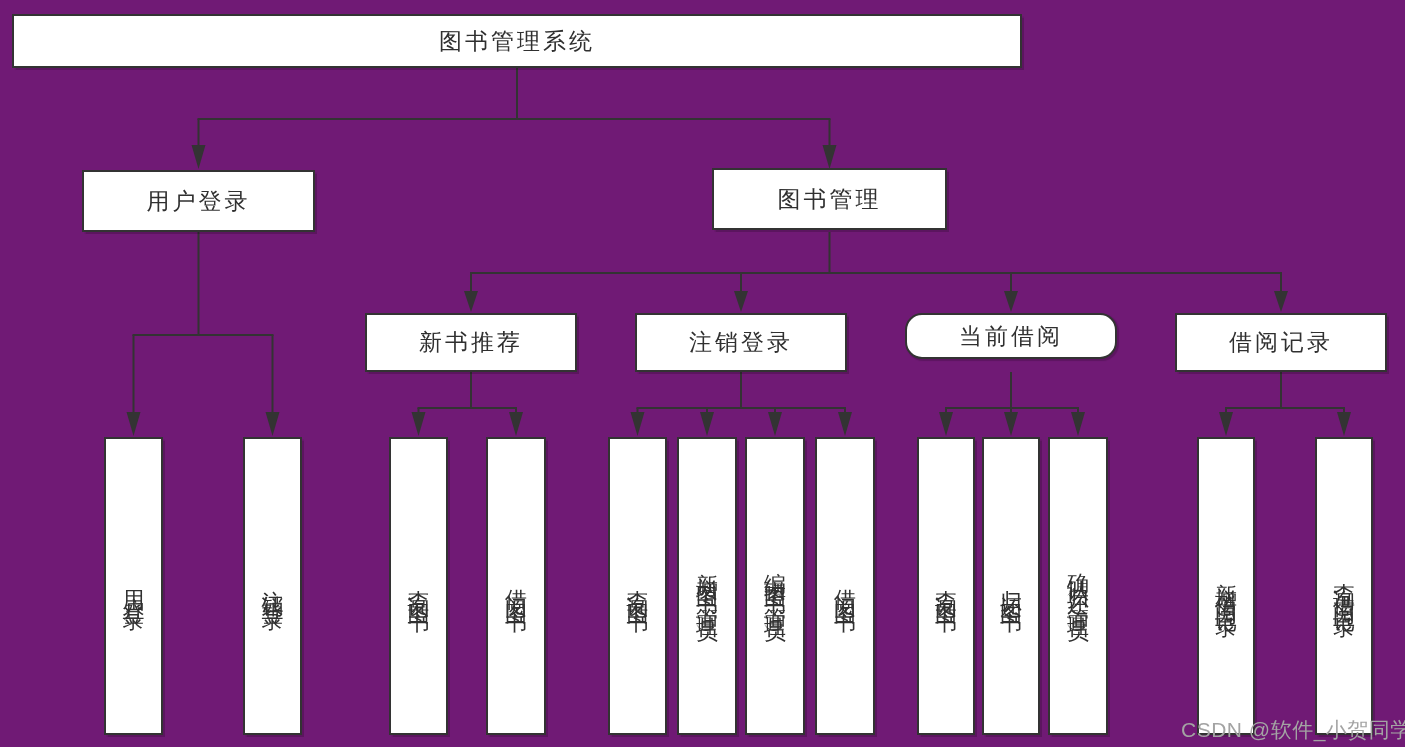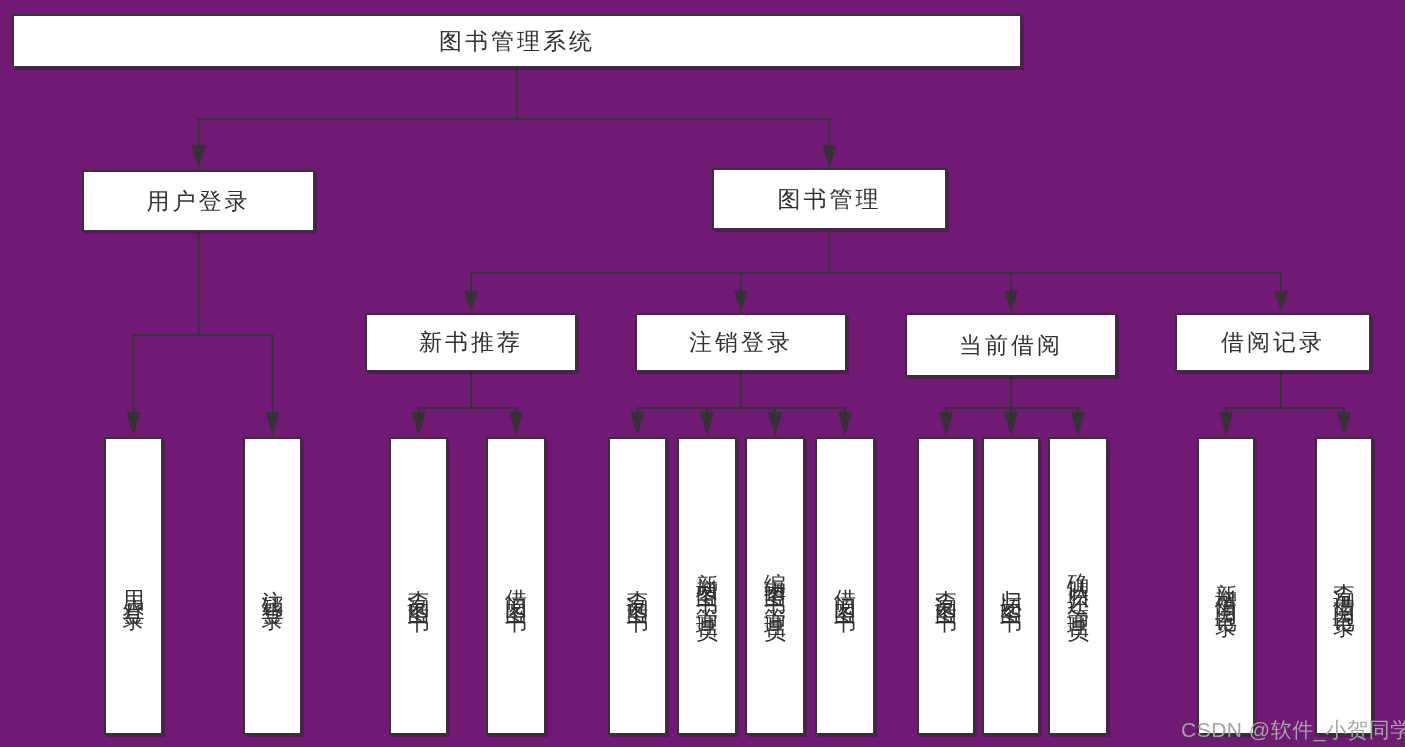--- a/index.html
+++ b/index.html
@@ -139,22 +139,22 @@
     </g>
   </svg>
 
   <div class="node" style="left:12px; top:14px; width:1010px; height:54px;">图书管理系统</div>
 
   <div class="node" style="left:82px; top:170px; width:233px; height:62px;">用户登录</div>
   <div class="node" style="left:712px; top:168px; width:235px; height:62px;">图书管理</div>
 
   <div class="node" style="left:365px; top:313px; width:212px; height:59px;">新书推荐</div>
   <div class="node" style="left:635px; top:313px; width:212px; height:59px;">注销登录</div>
-  <div class="node" style="left:905px; top:313px; width:212px; height:64px;">当前借阅</div>
-  <div class="node" style="left:1175px; top:313px; width:196px; height:59px;">借阅记录</div>
+  <div class="node" style="left:905px; top:313px; width:212px; height:46px;border-radius:17px;">当前借阅</div>
+  <div class="node" style="left:1175px; top:313px; width:212px; height:59px;">借阅记录</div>
 
   <div class="leaf" style="left:104px; width:59px;">用户登录</div>
   <div class="leaf" style="left:243px; width:59px;">注销登录</div>
 
   <div class="leaf" style="left:389px; width:59px;">查询图书</div>
   <div class="leaf" style="left:486px; width:60px;">借阅图书</div>
 
   <div class="leaf" style="left:608px; width:59px;">查询图书</div>
   <div class="leaf" style="left:677px; width:60px;">新增图书（管理员）</div>
   <div class="leaf" style="left:745px; width:60px;">编辑图书（管理员）</div>

